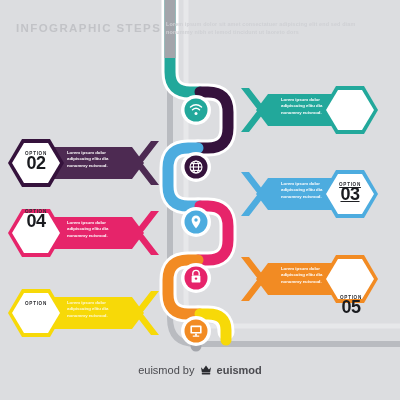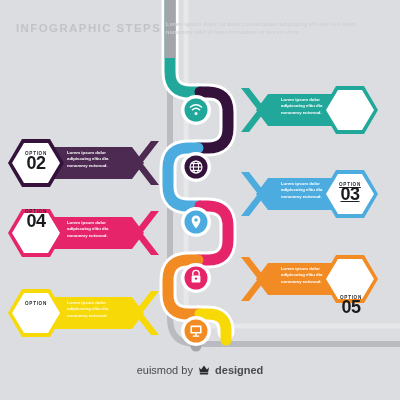--- a/index.html
+++ b/index.html
@@ -213,16 +213,16 @@
   </svg>
 
   <div class="footer">
     <span>euismod by</span>
     <span class="crown">
       <svg width="12" height="11" viewBox="0 0 12 11" aria-hidden="true">
         <path d="M1 3.2 L3.1 5.4 L6 1.4 L8.9 5.4 L11 3.2 L10.1 8.6 L1.9 8.6 Z" fill="#2a2b30"></path>
         <rect x="1.7" y="9" width="8.6" height="1.4" rx=".6" fill="#2a2b30"></rect>
       </svg>
     </span>
-    <b>designed</b>
+    <b>euismod</b>
   </div>
 
 </div>
 
 </body></html>

